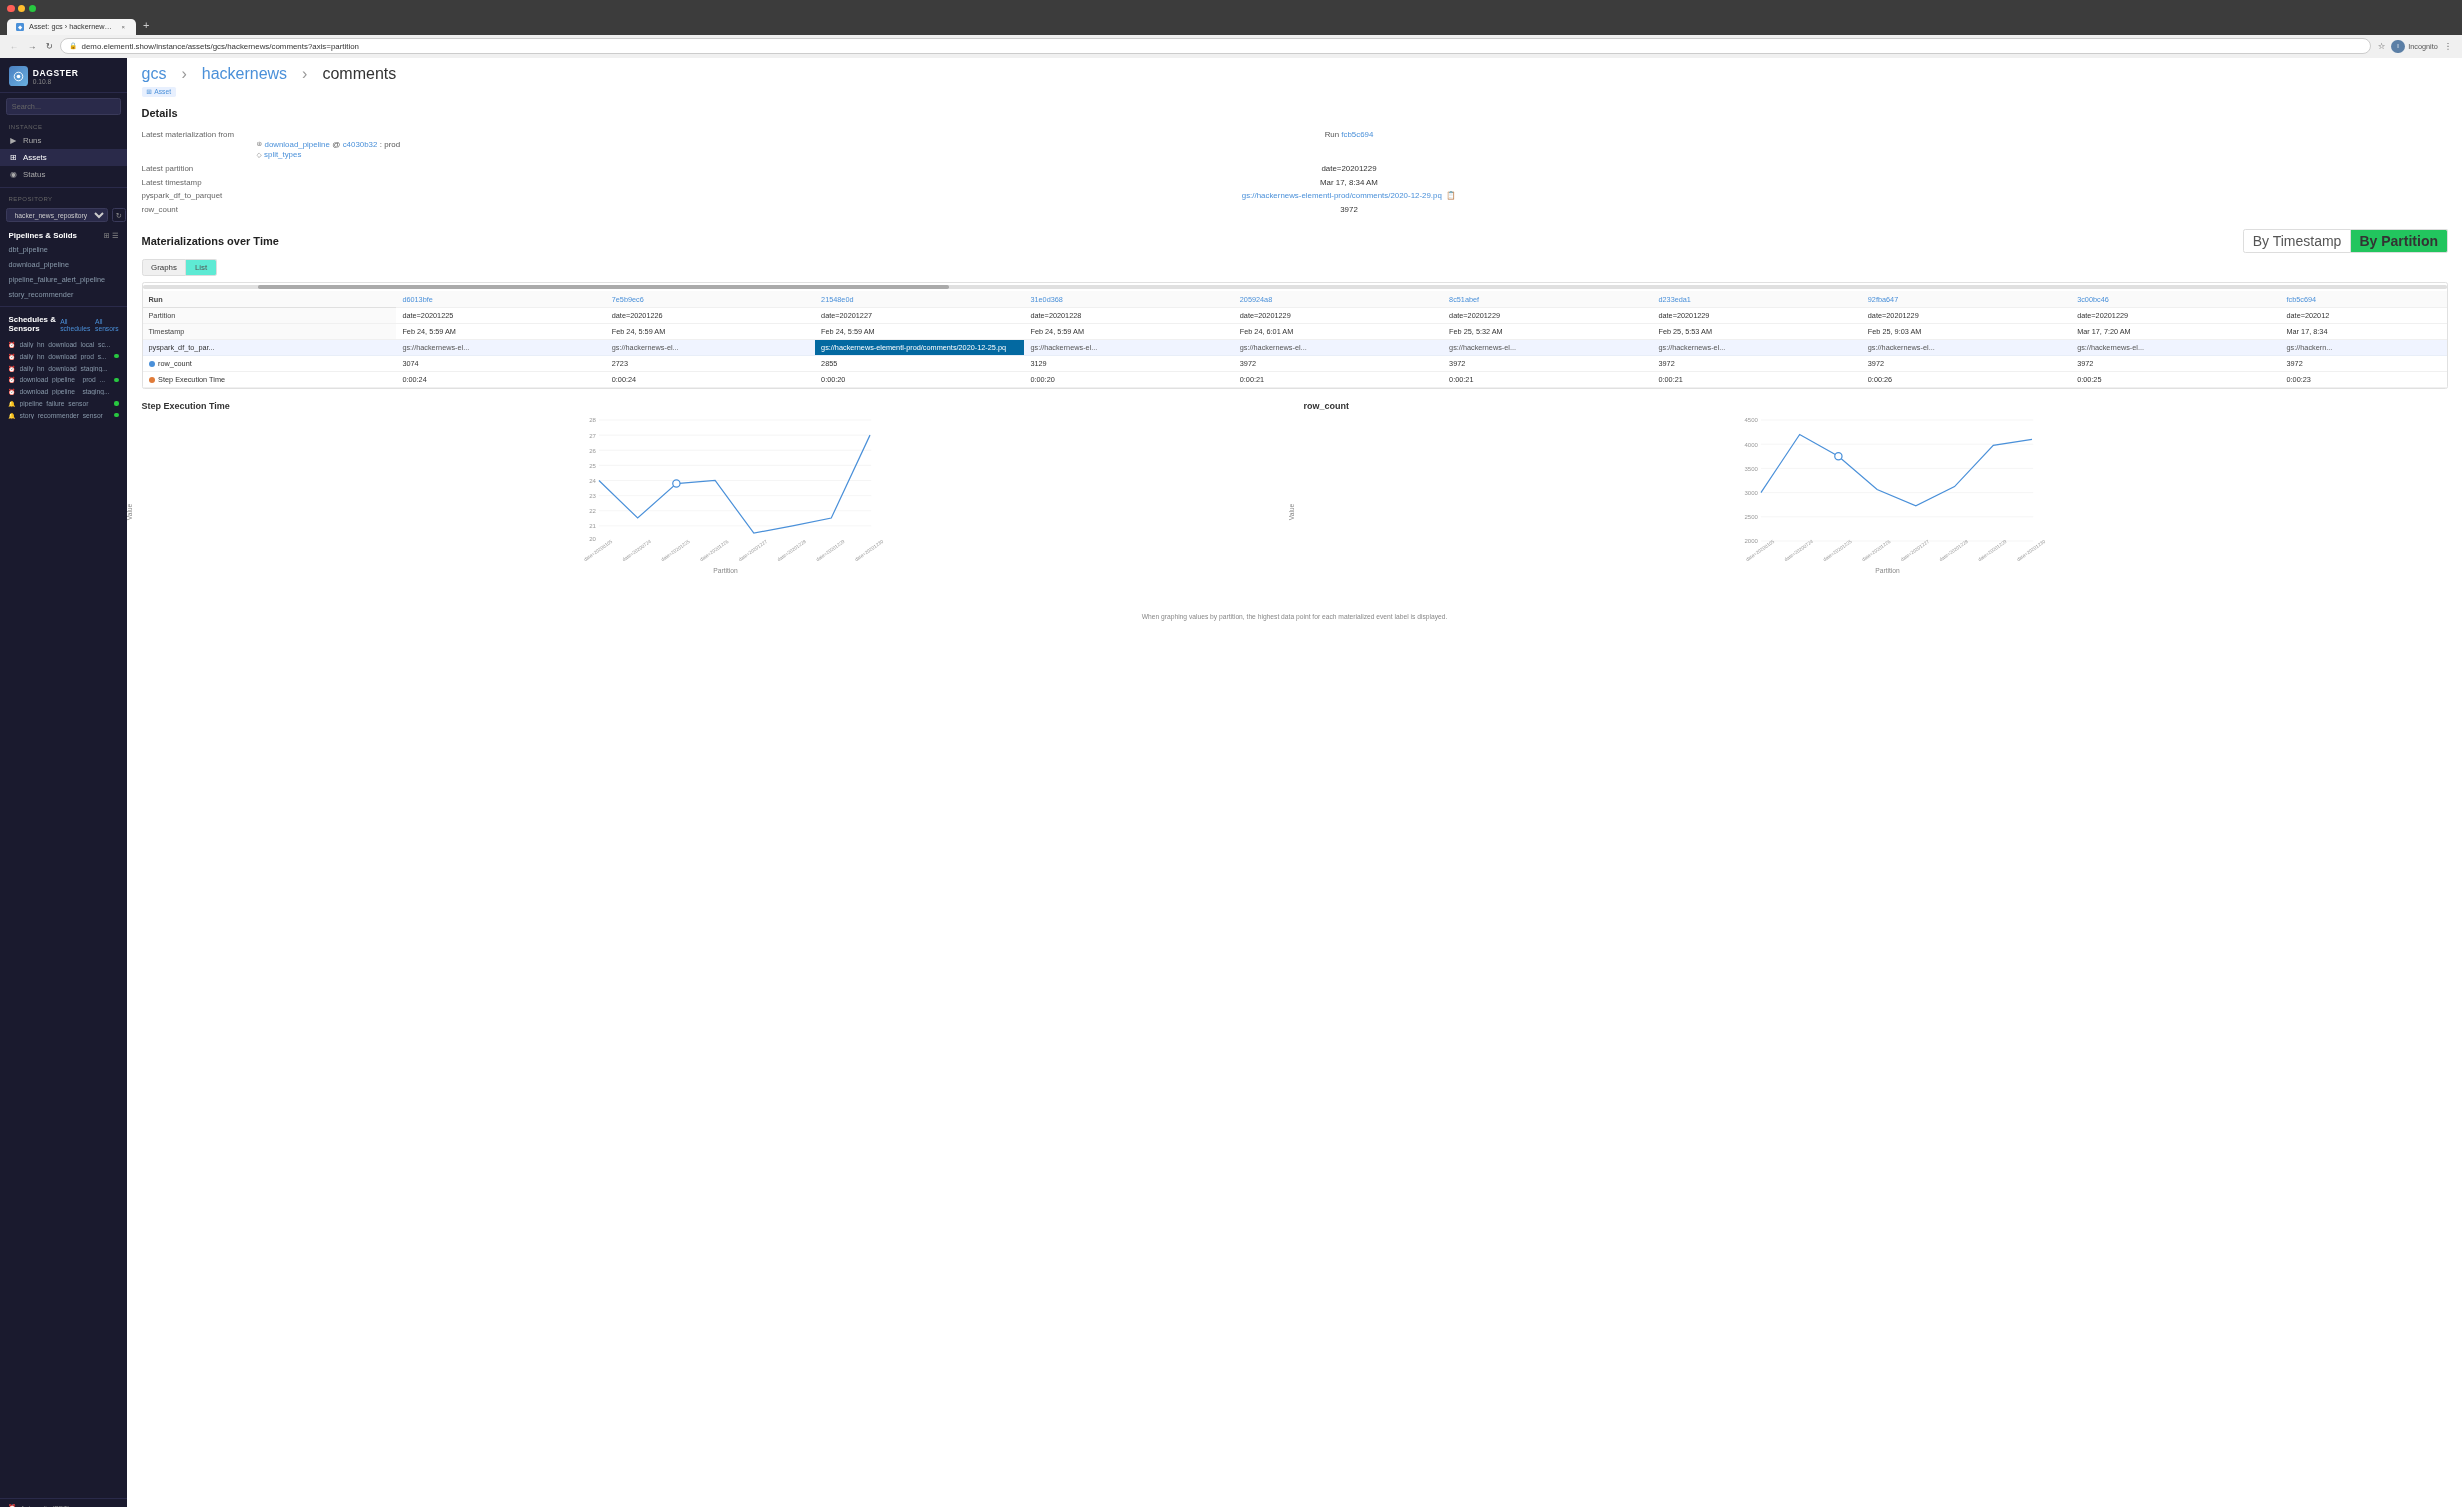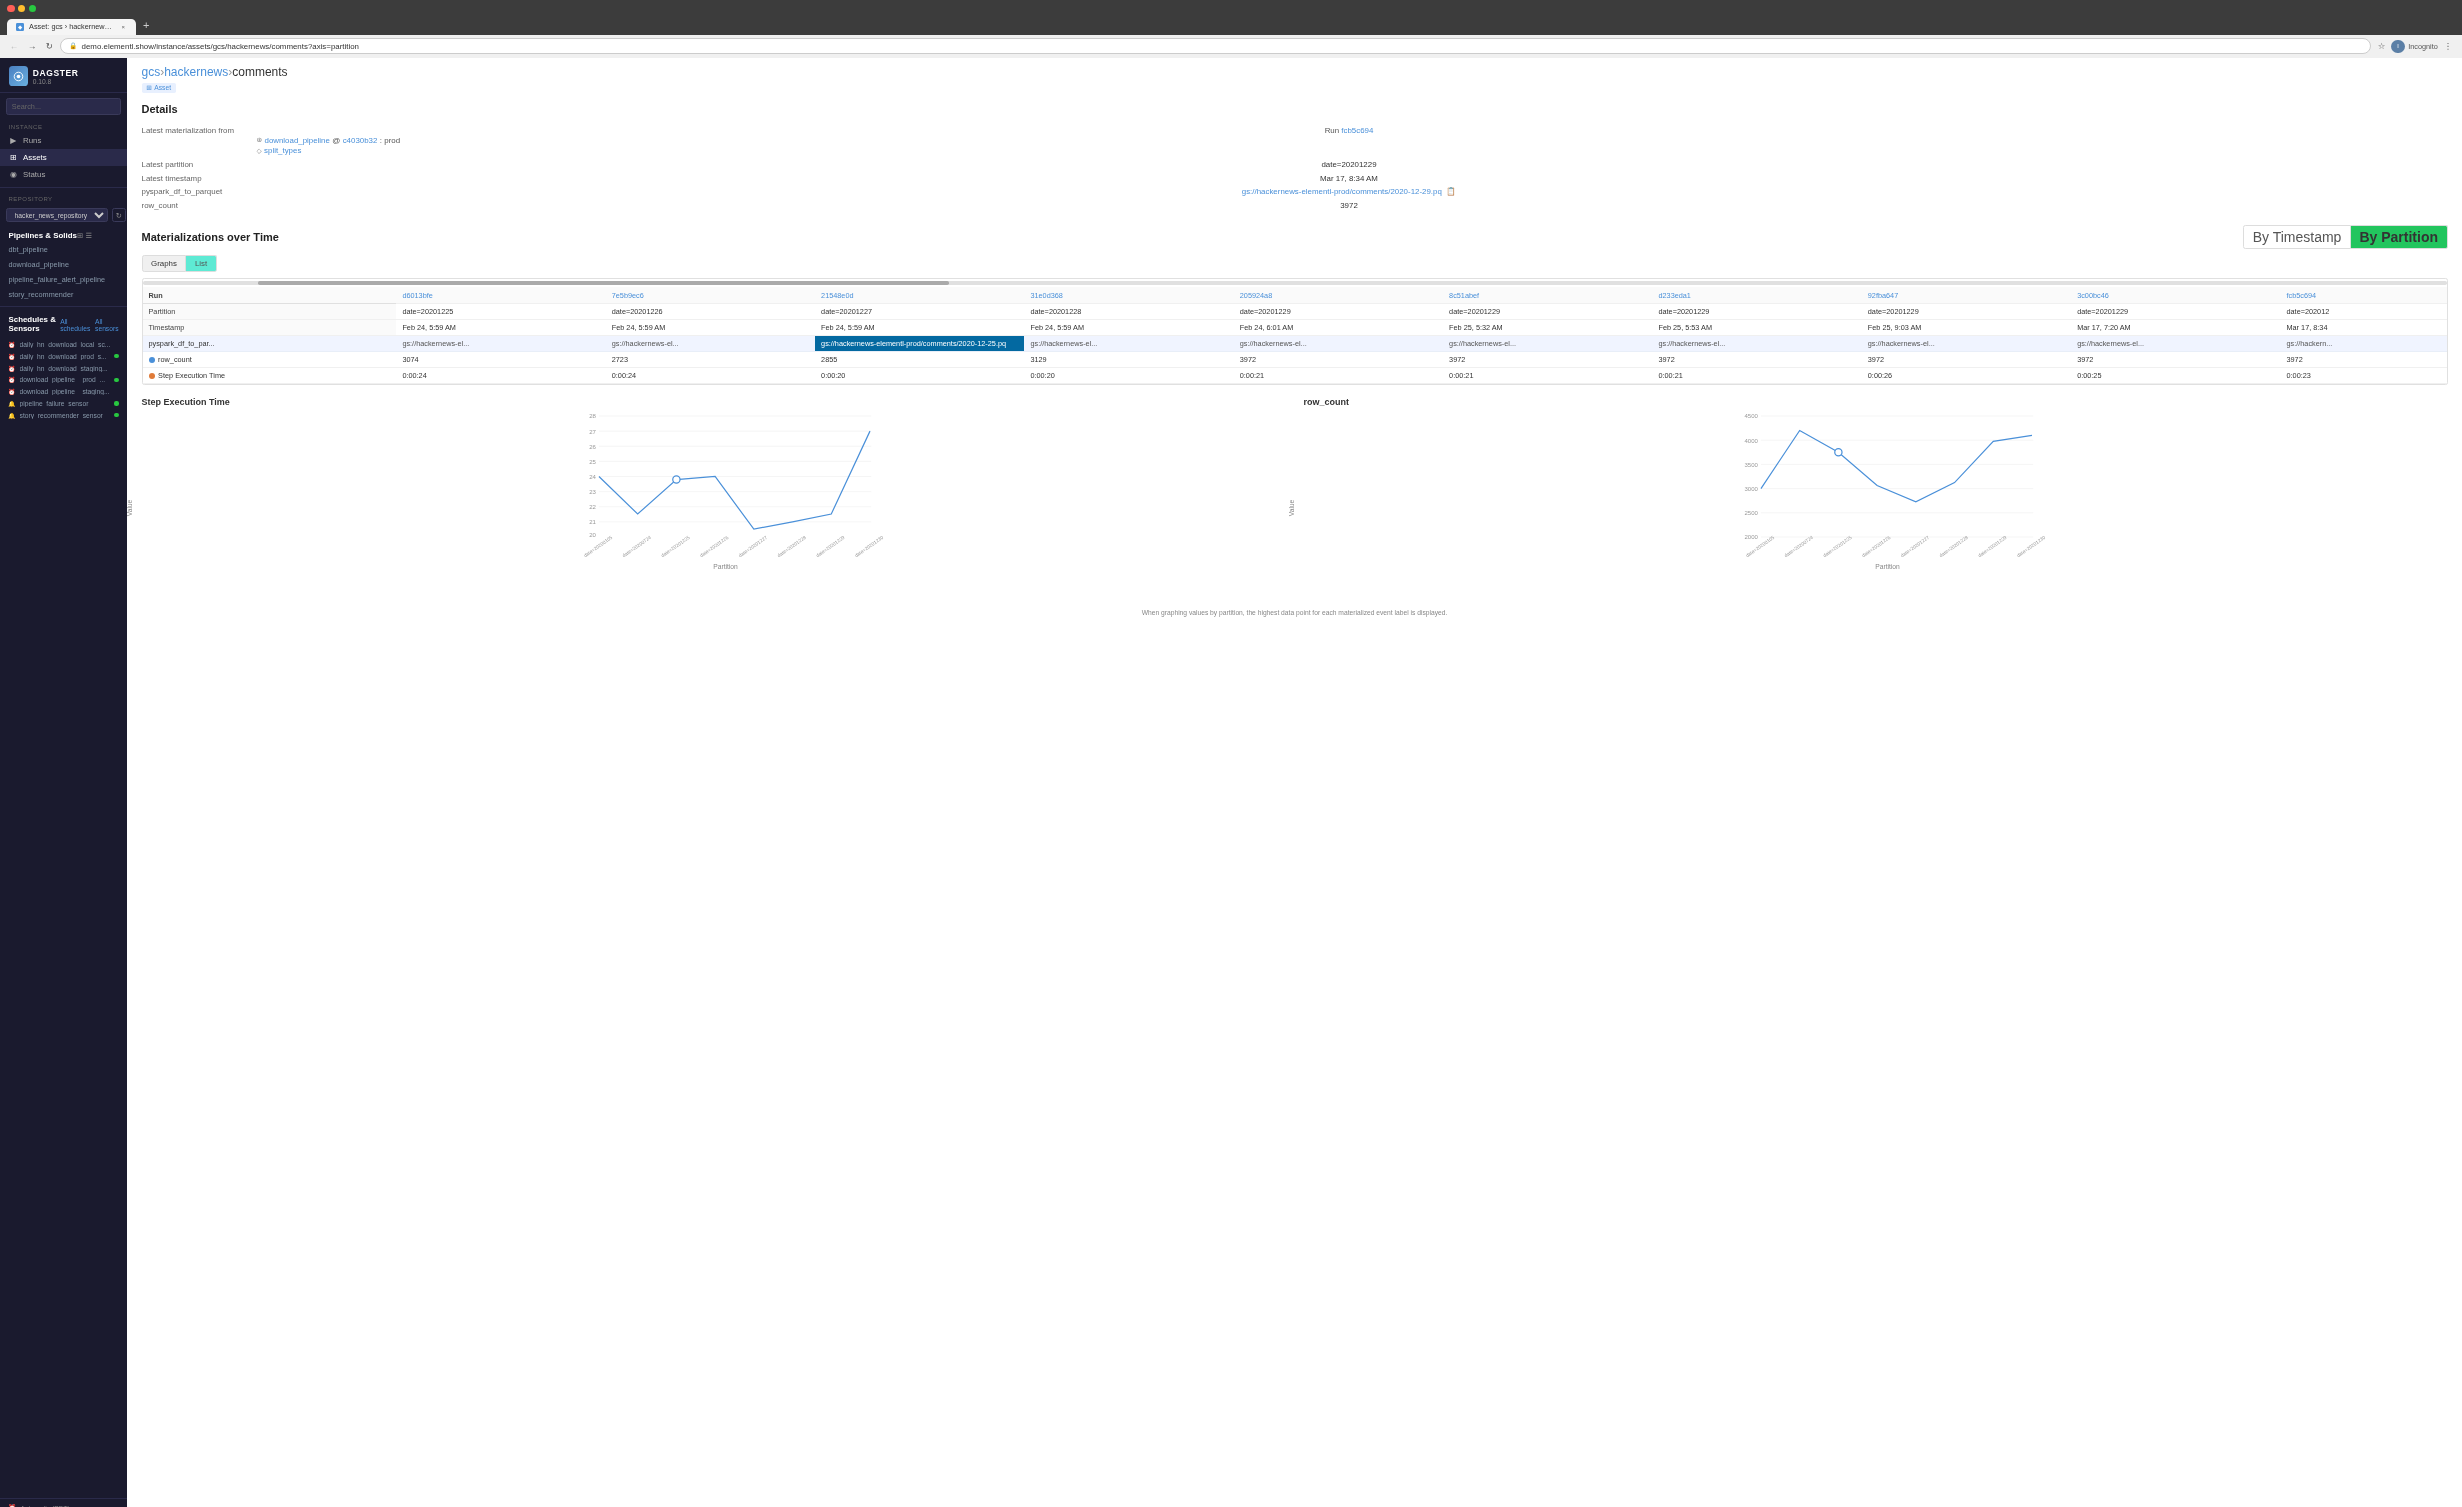--- a/index.html
+++ b/index.html
@@ -39,39 +39,39 @@
     .sidebar-search input { width: 100%; background: #2a2a4a; border: 0.6px solid #3a3a5a; border-radius: 2.4px; padding: 3px 4.8px; color: #ccc; font-size: 7.3px; outline: none; }
     .sidebar-search input::placeholder { color: #666; }
     .sidebar-section-label { padding: 4.8px 8.5px 2.4px; font-size: 6px; color: #666; text-transform: uppercase; letter-spacing: 0.5px; }
     .sidebar-item { display: flex; align-items: center; gap: 4.8px; padding: 3.6px 8.5px; cursor: pointer; color: #aaa; font-size: 7.9px; }
     .sidebar-item.active { color: white; background: #2a2a4a; }
     .sidebar-item .item-icon { width: 9.7px; height: 9.7px; display: flex; align-items: center; justify-content: center; flex-shrink: 0; }
     .sidebar-divider { height: 0.6px; background: #2a2a4a; margin: 3.6px 0; }
     .sidebar-repo { padding: 3.6px 6px; display: flex; align-items: center; gap: 3.6px; }
     .sidebar-repo select { background: #2a2a4a; border: 0.6px solid #3a3a5a; border-radius: 2.4px; color: #ccc; font-size: 6.7px; padding: 1.8px 3.6px; flex: 1; outline: none; }
     .repo-refresh-btn { background: none; border: 0.6px solid #3a3a5a; border-radius: 2.4px; color: #888; font-size: 7.3px; padding: 1.2px 3px; cursor: pointer; }
-    .sidebar-heading { padding: 4.8px 8.5px 2.4px; display: flex; align-items: center; }
+    .sidebar-heading { padding: 4.8px 8.5px 2.4px; display: flex; align-items: center; justify-content: space-between; }
     .sidebar-heading-text { color: white; font-size: 7.9px; font-weight: 600; }
     .sidebar-heading-icons { display: flex; gap: 2.4px; }
     .sidebar-heading-icon { color: #888; cursor: pointer; font-size: 7.3px; }
     .pipeline-item { padding: 3px 8.5px; cursor: pointer; color: #8899aa; font-size: 7.3px; }
     .sidebar-schedules { padding: 4.8px 8.5px 2.4px; }
     .sidebar-schedules-header { color: white; font-size: 7.9px; font-weight: 600; margin-bottom: 2.4px; }
     .schedule-item { display: flex; align-items: center; gap: 3.6px; padding: 2.4px 0; cursor: pointer; color: #8899aa; font-size: 7.3px; }
     .schedule-dot { width: 4.8px; height: 4.8px; border-radius: 50%; flex-shrink: 0; }
     .dot-green { background: #28c840; }
     .schedule-icon { color: #888; font-size: 6px; }
     .sidebar-footer { margin-top: auto; padding: 4.8px 8.5px; border-top: 0.6px solid #2a2a4a; display: flex; align-items: center; gap: 3.6px; color: #888; font-size: 6.7px; }
 
     
     .main { flex: 1; overflow-y: auto; background: white; padding: 0; }
 
     
     .breadcrumb-bar { padding: 7.3px 14.5px 0; }
-    .breadcrumb { display: flex; align-items: center; gap: 0; font-size: 12px; font-weight: 500; color: #333; }
+    .breadcrumb { display: flex; align-items: center; gap: 15px; font-size: 16px; font-weight: 500; color: #333; }
     .breadcrumb-sep { color: #999; }
     .breadcrumb-link { color: #4a90d9; cursor: pointer; }
     .breadcrumb-asset-tag { display: inline-flex; align-items: center; gap: 2.4px; background: #e8f0fe; color: #4a90d9; font-size: 6.7px; padding: 1.2px 4.8px; border-radius: 1.8px; margin-top: 3.6px; cursor: pointer; }
 
     .content { padding: 9.7px 14.5px; }
     .section-title { font-size: 11px; font-weight: 600; margin-bottom: 8.5px; color: #222; }
 
     
     .details-table { width: 100%; border-collapse: collapse; margin-bottom: 12px; }
     .details-table td { padding: 2.4px 0; vertical-align: top; }

